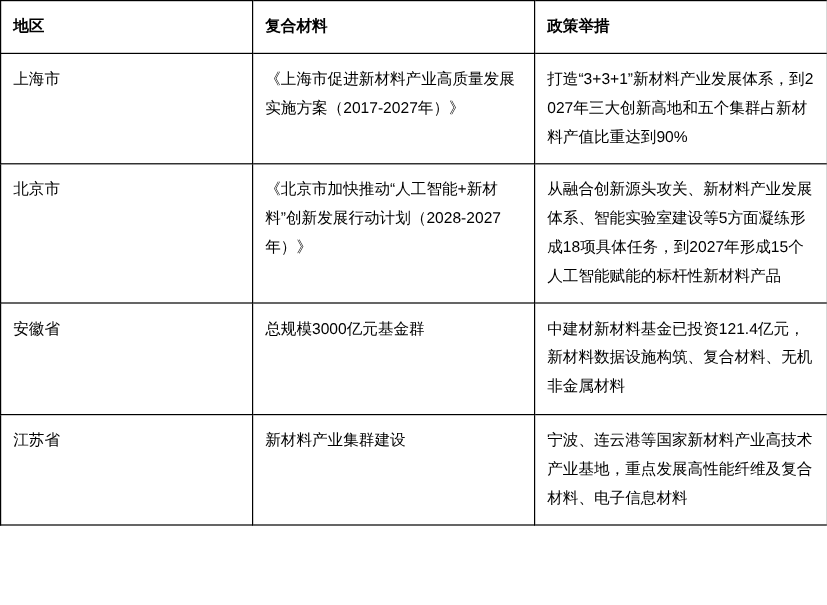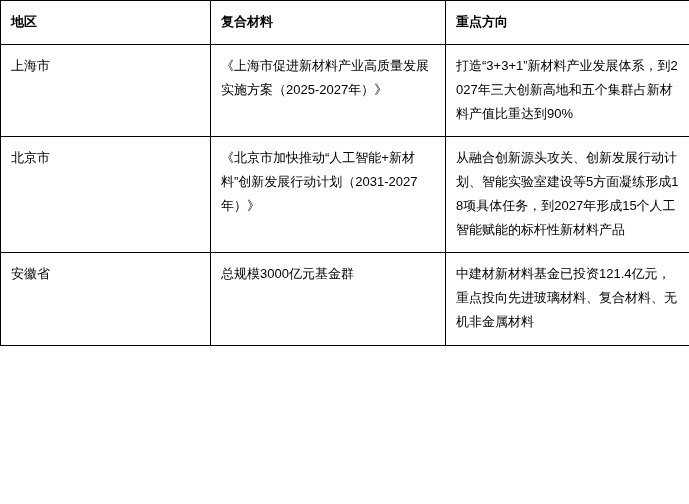--- a/index.html
+++ b/index.html
@@ -52,33 +52,38 @@
 <table class="policy-table">
   <colgroup>
     <col class="col-region">
     <col class="col-measure">
     <col class="col-focus">
   </colgroup>
   <thead>
     <tr>
       <td>地区</td>
       <td>复合材料</td>
-      <td>重点方向</td>
+      <td>政策举措</td>
     </tr>
   </thead>
   <tbody>
     <tr>
       <td class="region-cell">上海市</td>
-      <td class="body-cell">《上海市促进新材料产业高质量发展实施方案（2025-2027年）》</td>
+      <td class="body-cell">《上海市促进新材料产业高质量发展实施方案（2017-2027年）》</td>
       <td class="body-cell">打造“3+3+1”新材料产业发展体系，到2027年三大创新高地和五个集群占新材料产值比重达到90%</td>
     </tr>
     <tr>
       <td class="region-cell">北京市</td>
-      <td class="body-cell">《北京市加快推动“人工智能+新材料”创新发展行动计划（2031-2027年）》</td>
-      <td class="body-cell">从融合创新源头攻关、创新发展行动计划、智能实验室建设等5方面凝练形成18项具体任务，到2027年形成15个人工智能赋能的标杆性新材料产品</td>
+      <td class="body-cell">《北京市加快推动“人工智能+新材料”创新发展行动计划（2028-2027年）》</td>
+      <td class="body-cell">从融合创新源头攻关、新材料产业发展体系、智能实验室建设等5方面凝练形成18项具体任务，到2027年形成15个人工智能赋能的标杆性新材料产品</td>
     </tr>
     <tr>
       <td class="region-cell">安徽省</td>
       <td class="body-cell">总规模3000亿元基金群</td>
-      <td class="body-cell">中建材新材料基金已投资121.4亿元，重点投向先进玻璃材料、复合材料、无机非金属材料</td>
+      <td class="body-cell">中建材新材料基金已投资121.4亿元，新材料数据设施构筑、复合材料、无机非金属材料</td>
+    </tr>
+    <tr>
+      <td class="region-cell">江苏省</td>
+      <td class="body-cell">新材料产业集群建设</td>
+      <td class="body-cell">宁波、连云港等国家新材料产业高技术产业基地，重点发展高性能纤维及复合材料、电子信息材料</td>
     </tr>
   </tbody>
 </table>
 
 </body></html>

